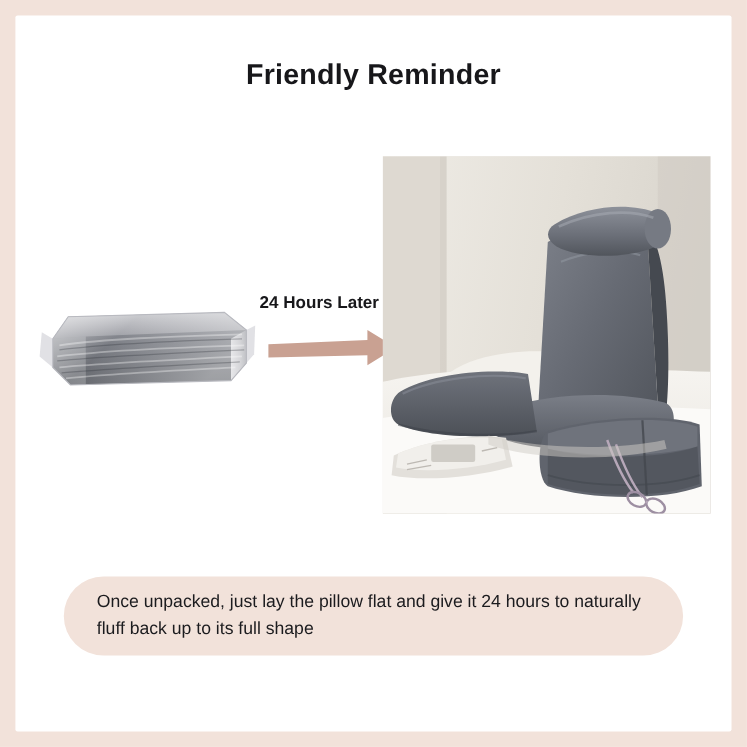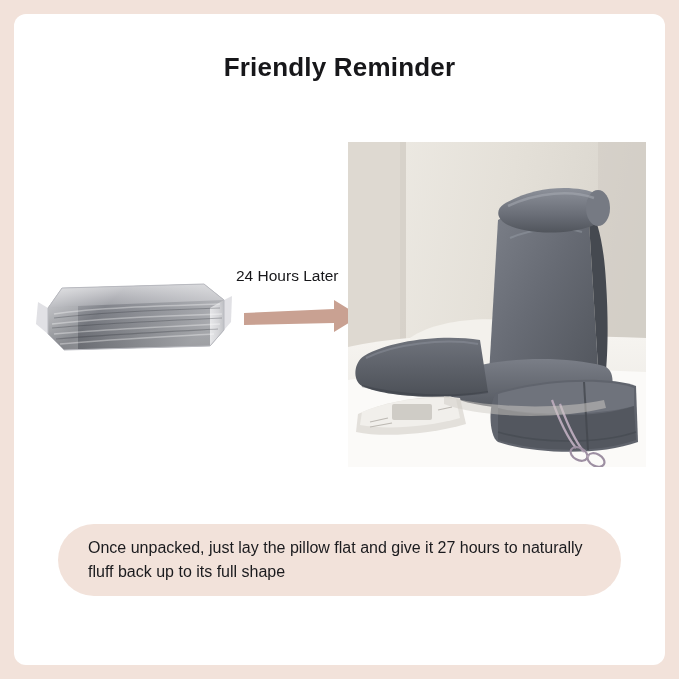--- a/index.html
+++ b/index.html
@@ -13,21 +13,21 @@
     font-family: "Liberation Sans", sans-serif;
     overflow: hidden;
   }
   .page {
     position: absolute;
     left: 14px;
     top: 14px;
     width: 651px;
     height: 651px;
     background: #ffffff;
-    border-radius: 12px;
+    border-radius: 2px;
   }
   .title {
     position: absolute;
     left: 0;
     top: 38px;
     width: 651px;
     text-align: center;
     font-size: 26px;
     font-weight: bold;
     color: #17171a;
@@ -55,21 +55,21 @@
   }
   .pack svg { display: block; }
 
   
   .arrow-label {
     position: absolute;
     left: 222px;
     top: 253px;
     width: 150px;
     font-size: 15.5px;
-    font-weight: normal;
+    font-weight: bold;
     color: #17171a;
     white-space: nowrap;
   }
   .arrow {
     position: absolute;
     left: 228px;
     top: 283px;
     width: 120px;
     height: 40px;
   }
@@ -255,16 +255,16 @@
         <path d="M22 280 L40 276"></path>
         <path d="M22 285 L44 281"></path>
         <path d="M90 268 L104 265"></path>
       </g>
 
       <path d="M96 254 C 140 266, 210 268, 256 258 L258 266 C 208 278, 134 276, 96 262 Z" fill="#cfccc5" opacity="0.5"></path>
     </svg>
   </div>
 
   <div class="banner">
-    <div class="banner-text">Once unpacked, just lay the pillow flat and give it 27 hours to naturally fluff back up to its full shape</div>
+    <div class="banner-text">Once unpacked, just lay the pillow flat and give it 24 hours to naturally fluff back up to its full shape</div>
   </div>
 
 </div>
 
 </body></html>

